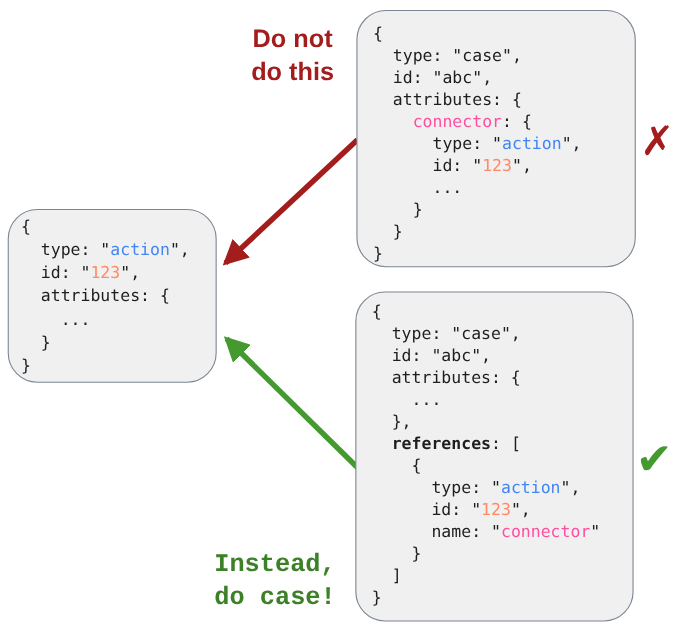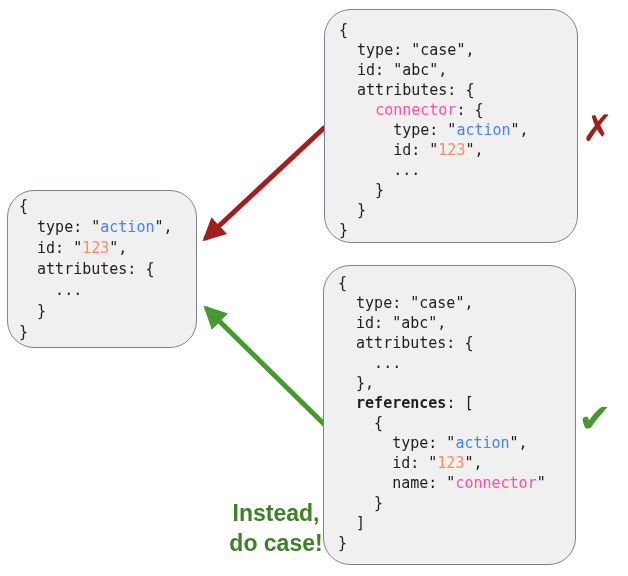--- a/index.html
+++ b/index.html
@@ -34,21 +34,21 @@
   
   .label {
     position: absolute;
     font-weight: 700;
     font-size: 23px;
     line-height: 30px;
     text-align: center;
     width: 128px;
   }
   .label-do-not  { left: 202px; top: 20px;  color: var(--c-label_red); }
-  .label-instead { left: 212px; top: 498px; color: var(--c-label_green); }
+  .label-instead { left: 186px; top: 498px; color: var(--c-label_green); font-family: Liberation Mono, monospace; }
 
   
   .mark {
     position: absolute;
     font-family: "DejaVu Sans", sans-serif;
     font-weight: 700;
     line-height: 1;
   }
   .mark-cross { left: 582px; top: 110px; font-size: 37px; font-style: italic; color: var(--c-arrow_red); }
   .mark-check { left: 578px; top: 398px; font-size: 40px; color: var(--c-arrow_green); }
@@ -72,20 +72,24 @@
         <path d="M0 0 L10 5 L0 10 z" class="head-red"></path>
       </marker>
       <marker id="head-green" viewBox="0 0 10 10" refX="8.5" refY="5" markerWidth="4.6" markerHeight="4.6" orient="auto">
         <path d="M0 0 L10 5 L0 10 z" class="head-green"></path>
       </marker>
     </defs>
     <line x1="325" y1="127" x2="205" y2="239" class="arrow arrow-red" marker-end="url(#head-red)"></line>
     <line x1="327" y1="427" x2="206" y2="308" class="arrow arrow-green" marker-end="url(#head-green)"></line>
   </svg>
 
+  <div class="label label-do-not">
+    <div>Do not</div>
+    <div>do this</div>
+  </div>
 
   <div class="codebox box-target"><div class="code-line"><span>{</span></div><div class="code-line"><span>  type: "</span><span style="color: var(--c-blue);">action</span><span>",</span></div><div class="code-line"><span>  id: "</span><span style="color: var(--c-orange);">123</span><span>",</span></div><div class="code-line"><span>  attributes: {</span></div><div class="code-line"><span>    ...</span></div><div class="code-line"><span>  }</span></div><div class="code-line"><span>}</span></div></div>
 
   <div class="codebox box-bad"><div class="code-line"><span>{</span></div><div class="code-line"><span>  type: "case",</span></div><div class="code-line"><span>  id: "abc",</span></div><div class="code-line"><span>  attributes: {</span></div><div class="code-line"><span>    </span><span style="color: var(--c-pink);">connector</span><span>: {</span></div><div class="code-line"><span>      type: "</span><span style="color: var(--c-blue);">action</span><span>",</span></div><div class="code-line"><span>      id: "</span><span style="color: var(--c-orange);">123</span><span>",</span></div><div class="code-line"><span>      ...</span></div><div class="code-line"><span>    }</span></div><div class="code-line"><span>  }</span></div><div class="code-line"><span>}</span></div></div>
 
   <div class="codebox box-good"><div class="code-line"><span>{</span></div><div class="code-line"><span>  type: "case",</span></div><div class="code-line"><span>  id: "abc",</span></div><div class="code-line"><span>  attributes: {</span></div><div class="code-line"><span>    ...</span></div><div class="code-line"><span>  },</span></div><div class="code-line"><span>  </span><span style="font-weight: 700;">references</span><span>: [</span></div><div class="code-line"><span>    {</span></div><div class="code-line"><span>      type: "</span><span style="color: var(--c-blue);">action</span><span>",</span></div><div class="code-line"><span>      id: "</span><span style="color: var(--c-orange);">123</span><span>",</span></div><div class="code-line"><span>      name: "</span><span style="color: var(--c-pink);">connector</span><span>"</span></div><div class="code-line"><span>    }</span></div><div class="code-line"><span>  ]</span></div><div class="code-line"><span>}</span></div></div>
 
   <div class="mark mark-cross">✗</div>
 
   <div class="mark mark-check">✔</div>

